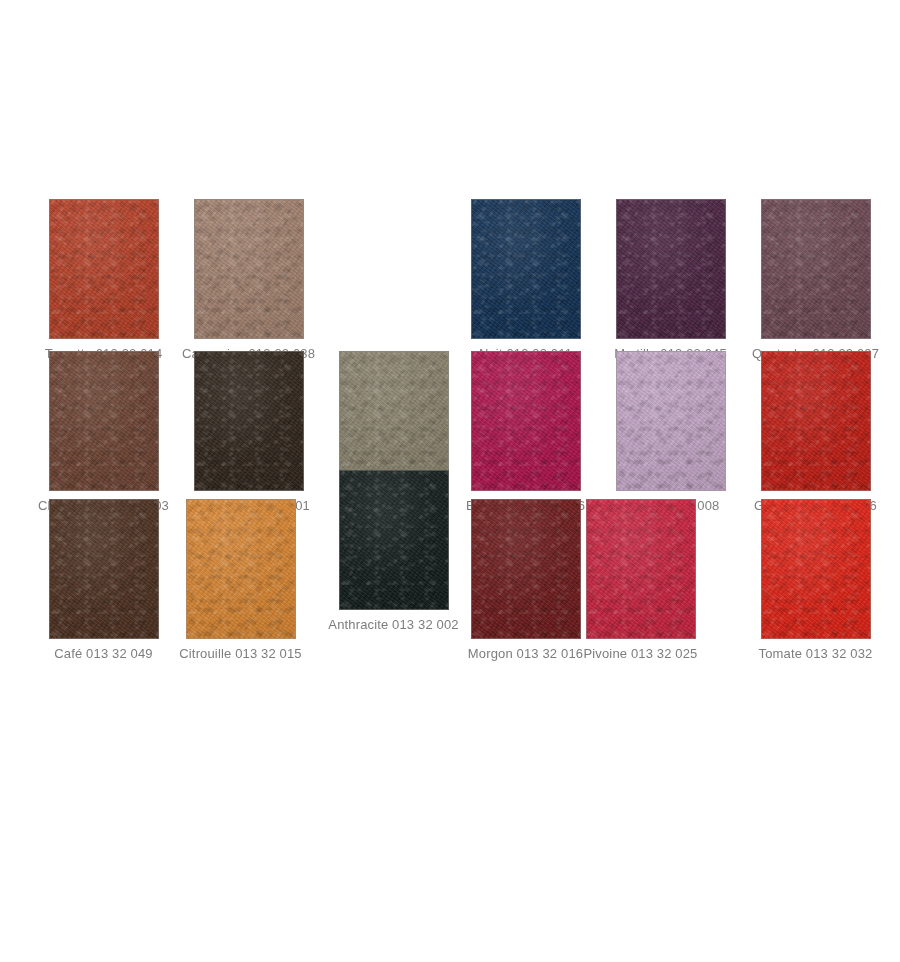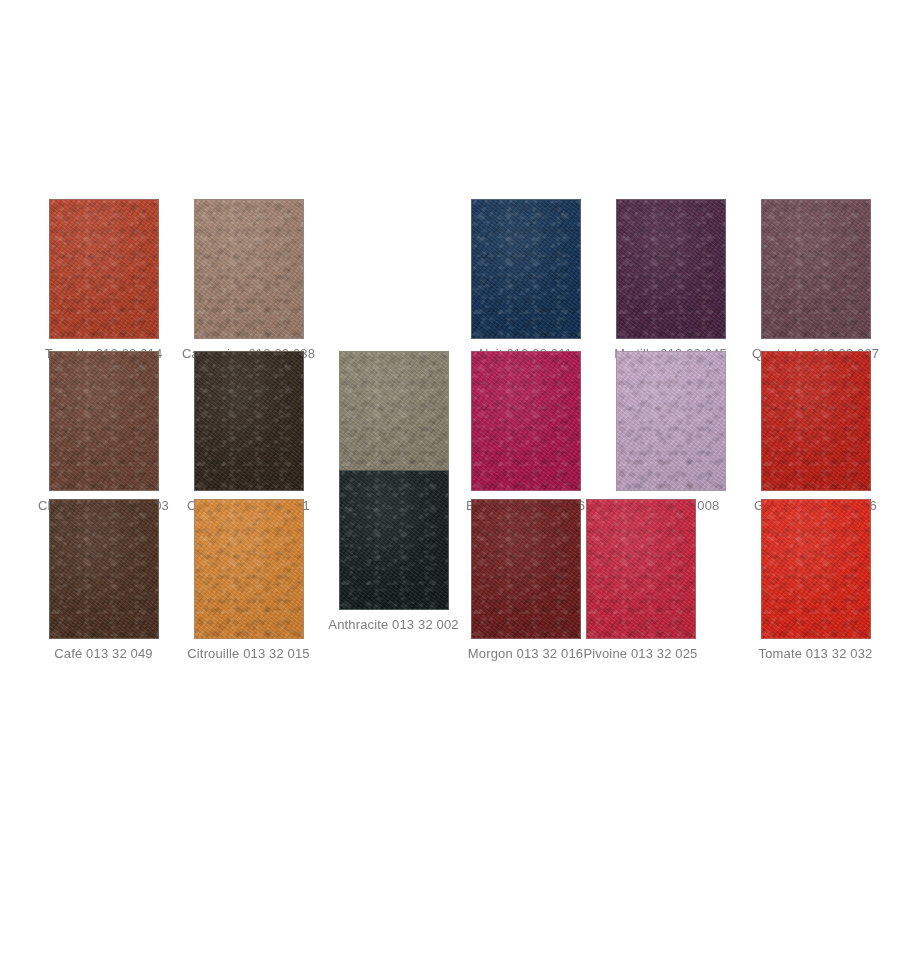--- a/index.html
+++ b/index.html
@@ -185,21 +185,21 @@
       <div class="swatch-label">Groseille 013 32 026</div>
     </div>
     <div class="swatch-cell" style="left: 31px; top: 499px;">
       <div class="swatch-chip" style="background-color: rgb(75, 46, 29);">
         <div class="grain"></div>
         <div class="grain-fine"></div>
         <div class="grain-shade"></div>
       </div>
       <div class="swatch-label">Café 013 32 049</div>
     </div>
-    <div class="swatch-cell" style="left: 176px; top: 499px;">
+    <div class="swatch-cell" style="left: 168px; top: 499px;">
       <div class="swatch-chip" style="background-color: rgb(217, 132, 47);">
         <div class="grain"></div>
         <div class="grain-fine"></div>
         <div class="grain-shade"></div>
       </div>
       <div class="swatch-label">Citrouille 013 32 015</div>
     </div>
     <div class="swatch-cell" style="left: 321px; top: 470px;">
       <div class="swatch-chip" style="background-color: rgb(15, 26, 24);">
         <div class="grain"></div>

